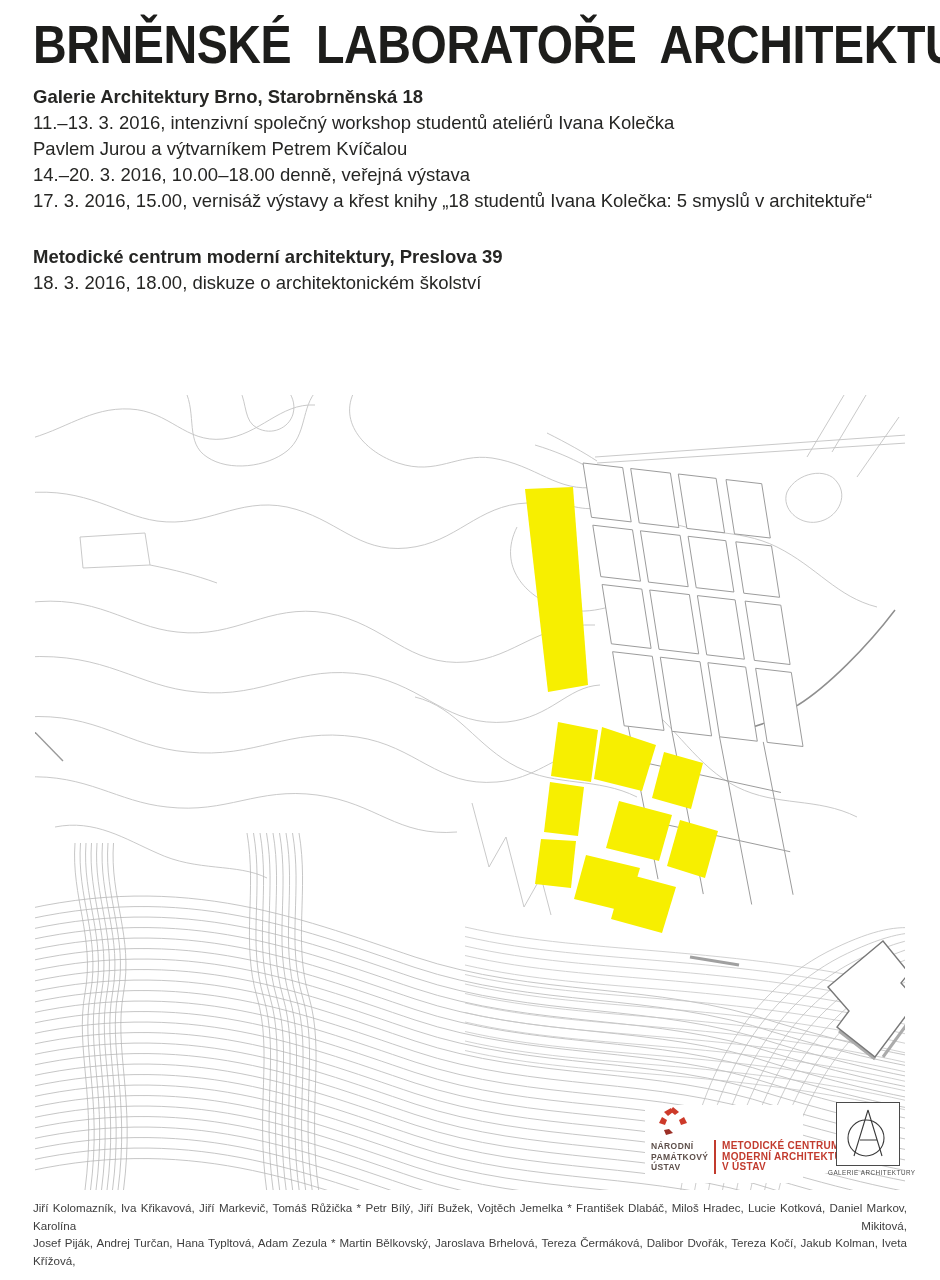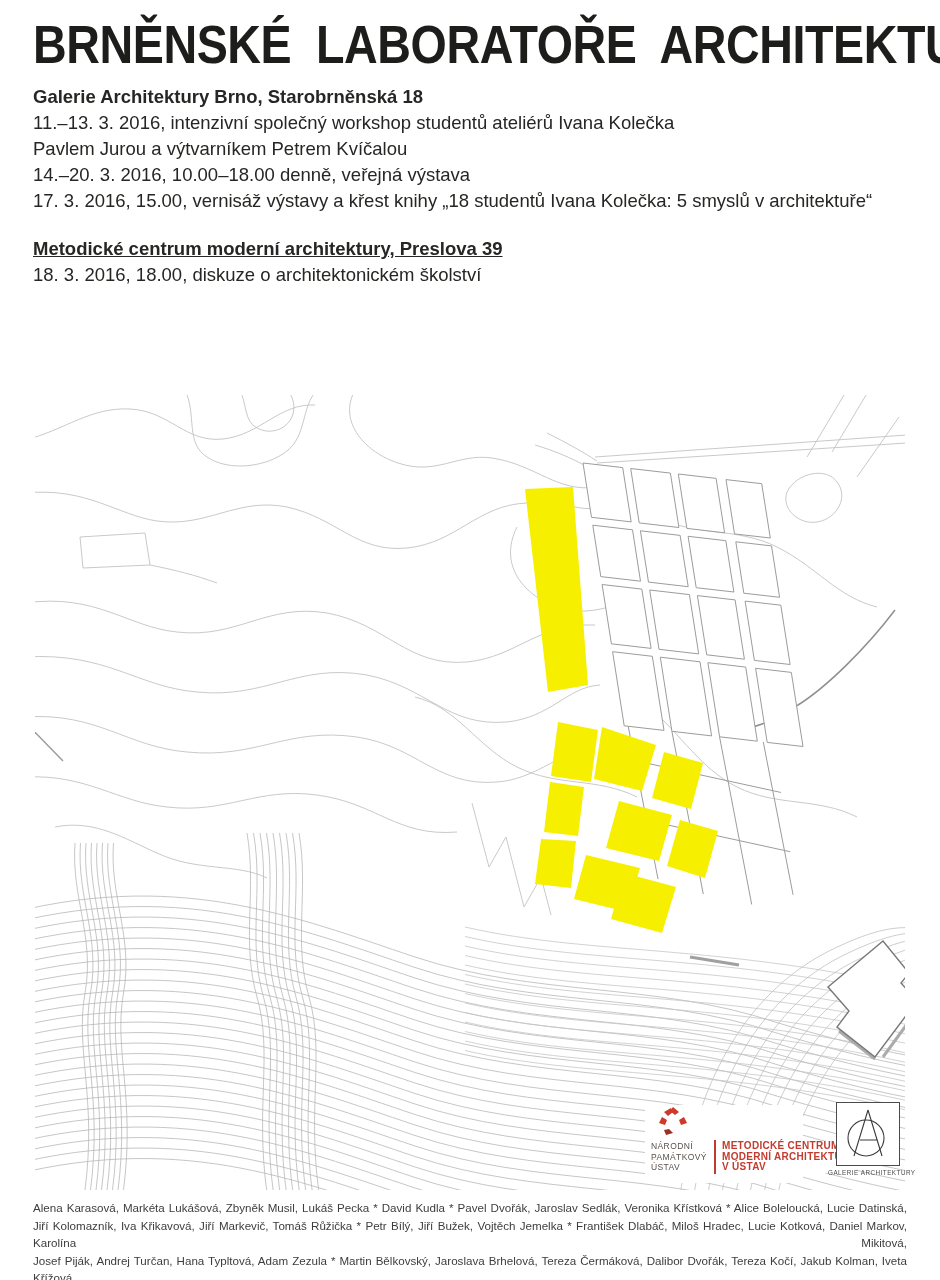--- a/index.html
+++ b/index.html
@@ -4,30 +4,30 @@
 <style>
   html,body{margin:0;padding:0;}
   body{width:940px;height:1280px;position:relative;background:#ffffff;
        font-family:"Liberation Sans",sans-serif;color:#262624;overflow:hidden;}
   .title{position:absolute;left:33px;top:16px;font-size:53px;line-height:58px;
          font-weight:700;color:#1d1d1b;white-space:nowrap;}
   .title-inner{display:inline-block;transform:scaleX(.88);transform-origin:0 50%;
                letter-spacing:-.5px;word-spacing:14px;}
   .text-block{position:absolute;left:33px;top:84px;width:890px;font-size:18.5px;line-height:26px;}
   .sec-heading{font-weight:700;}
-  .sec2{margin-top:22px;text-decoration:underline;}
+  .sec2{margin-top:30px;}
   .map-wrap{position:absolute;left:35px;top:395px;width:870px;height:795px;}
   .map-wrap svg{display:block;}
   .contour{fill:none;stroke:#c3c3c3;stroke-width:0.9;}
   .footer{position:absolute;left:33px;top:1199px;width:874px;font-size:11.6px;
           line-height:17.6px;color:#3d3d3d;}
   .footer-line{text-align:justify;text-align-last:justify;word-spacing:.5px;}
   .npu{position:absolute;left:645px;top:1105px;width:158px;height:78px;background:#fff;}
   .npu-mark{position:absolute;left:6px;top:0px;}
-  .npu-text{position:absolute;left:6px;top:36px;font-size:8.5px;font-weight:400;
+  .npu-text{position:absolute;left:6px;top:36px;font-size:8.5px;font-weight:700;
             letter-spacing:.4px;color:#5d4f4a;line-height:10.5px;white-space:nowrap;}
   .logo-divider{position:absolute;left:714px;top:1140px;width:2px;height:34px;background:#c23b2e;}
   .mcma{position:absolute;left:722px;top:1141px;font-size:10px;font-weight:700;
         color:#c23b2e;line-height:10.5px;letter-spacing:.3px;white-space:nowrap;background:#fff;}
   .ga-box{position:absolute;left:836px;top:1102px;width:62px;height:62px;background:#fff;
           border:1px solid #4a4a4a;}
   .ga-label{position:absolute;left:828px;top:1169px;width:80px;font-size:6.3px;
             letter-spacing:.5px;color:#4a4a4a;text-align:center;white-space:nowrap;}
 </style>
 </head>
@@ -212,17 +212,16 @@
 </div>
 <div class="ga-box">
   <svg width="62" height="62" viewBox="0 0 62 62">
     <circle cx="29" cy="35" r="18" fill="none" stroke="#3a3a3a" stroke-width="1.1"></circle>
     <path d="M31,7 L17,53 M31,7 L45,53 M23,37 L40,37" fill="none" stroke="#3a3a3a" stroke-width="1.1"></path>
   </svg>
 </div>
 <div class="ga-label">GALERIE ARCHITEKTURY</div>
 
 <div class="footer">
-  <div class="footer-line">Alena Karasová, Markéta Lukášová, Zbyněk Musil, Lukáš Pecka * David Kudla * Pavel Dvořák, Jaroslav Sedlák, Veronika Křístková * Alice Boleloucká, Lucie Datinská,</div>
   <div class="footer-line">Jiří Kolomazník, Iva Křikavová, Jiří Markevič, Tomáš Růžička * Petr Bílý, Jiří Bužek, Vojtěch Jemelka * František Dlabáč, Miloš Hradec, Lucie Kotková, Daniel Markov, Karolína Mikitová,</div>
   <div class="footer-line">Josef Piják, Andrej Turčan, Hana Typltová, Adam Zezula * Martin Bělkovský, Jaroslava Brhelová, Tereza Čermáková, Dalibor Dvořák, Tereza Kočí, Jakub Kolman, Iveta Křížová,</div>
 
 </div>
 
 </body></html>

